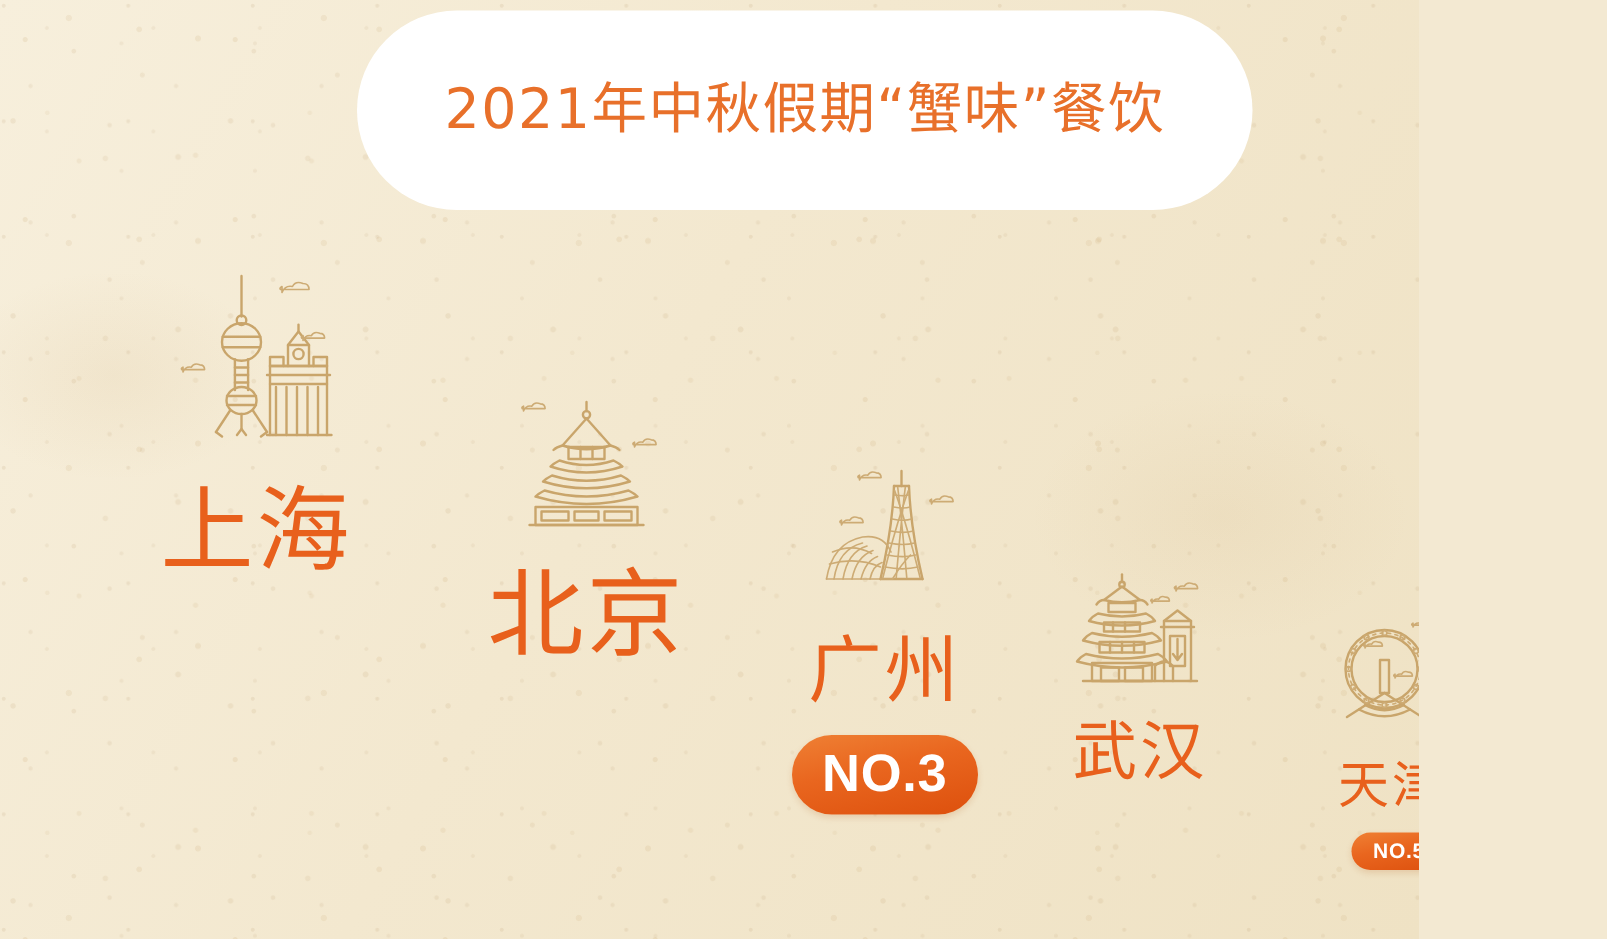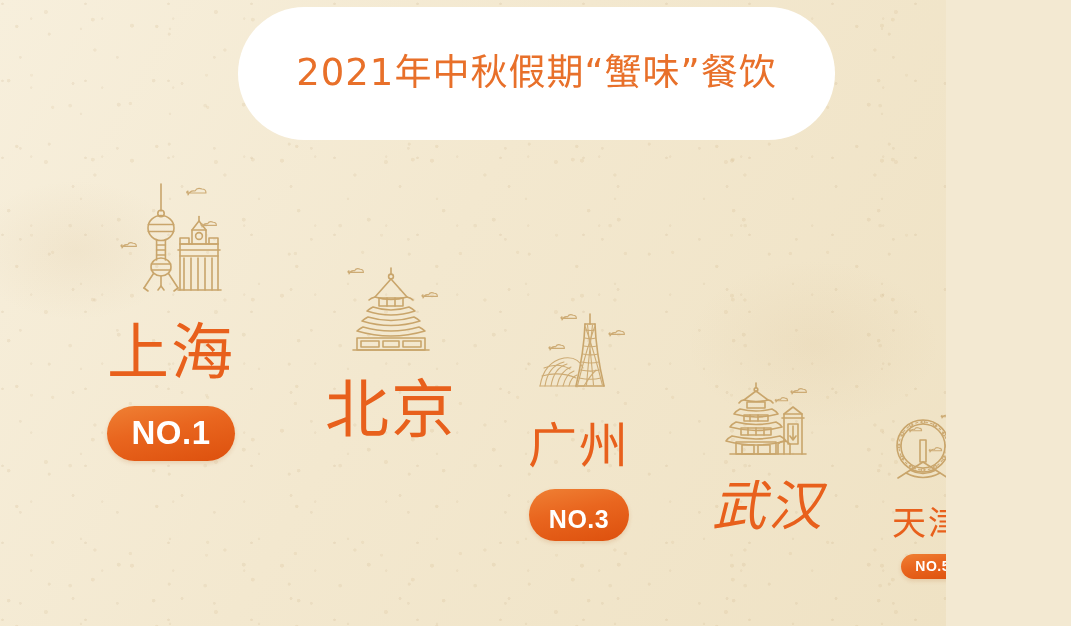--- a/index.html
+++ b/index.html
@@ -79,24 +79,24 @@
   #city-1{left:107px;top:178px;text-align:center;}
   #city-1 .cname{font-size:62px;margin-top:22px;}
   #city-1 .badge{font-size:33px;padding:8px 24px 9px;margin-top:22px;}
 
   #city-2{left:325px;top:260px;}
   #city-2 .cname{font-size:64px;margin-top:18px;}
   #city-2 .badge{font-size:30px;padding:7px 22px 8px;margin-top:20px;}
 
   #city-3{left:528px;top:310px;}
   #city-3 .cname{font-size:49px;margin-top:16px;text-align:center;}
-  #city-3 .badge{font-size:25px;padding:16px 20px 7px;margin-top:18px;}
+  #city-3 .badge{font-size:35px;padding:6px 20px 7px;margin-top:18px;}
 
   #city-4{left:712px;top:378px;}
-  #city-4 .cname{font-size:54px;margin-top:14px;font-style:italic;}
+  #city-4 .cname{font-size:43px;margin-top:14px;}
   #city-4 .badge{font-size:23px;padding:5px 17px 6px;margin-top:16px;}
 
   #city-5{left:882px;top:412px;align-items:flex-end;}
   #city-5 .cname{font-size:34px;margin-top:12px;}
   #city-5 .badge{font-size:14px;padding:4px 14px 5px;margin-top:14px;}
 
   .lineart{fill:none;stroke:#c9a56b;stroke-width:1.6;
            stroke-linecap:round;stroke-linejoin:round;}
   .lineart-thin{fill:none;stroke:#cdab74;stroke-width:1.1;
            stroke-linecap:round;stroke-linejoin:round;}
@@ -150,21 +150,20 @@
         </g>
         <g class="lineart-thin">
 
           <path d="M76 17 q2-5 7-4 q2-4 7-2 q4 0 4 4 h-19 q-1-1 1-2z"></path>
           <path d="M90 49 q1.6-4 5.6-3.2 q1.6-3.2 5.6-1.6 q3.2 0 3.2 3.2 h-15.2 q-.8-.8 .8-1.6z"></path>
           <path d="M10 70 q1.6-4 5.6-3.2 q1.6-3.2 5.6-1.6 q3.2 0 3.2 3.2 h-15.2 q-.8-.8 .8-1.6z"></path>
         </g>
       </svg>
     </span>
     <span class="cname">上海</span>
-    <span class="badge">NO.1</span>
   </div>
 
   <div class="city" id="city-2">
     <span class="icon">
       <svg width="112" height="96" viewBox="0 0 112 96" aria-hidden="true">
         <g class="lineart">
 
           <path d="M56 8 V14"></path>
           <circle cx="56" cy="16.5" r="2.4"></circle>
 

